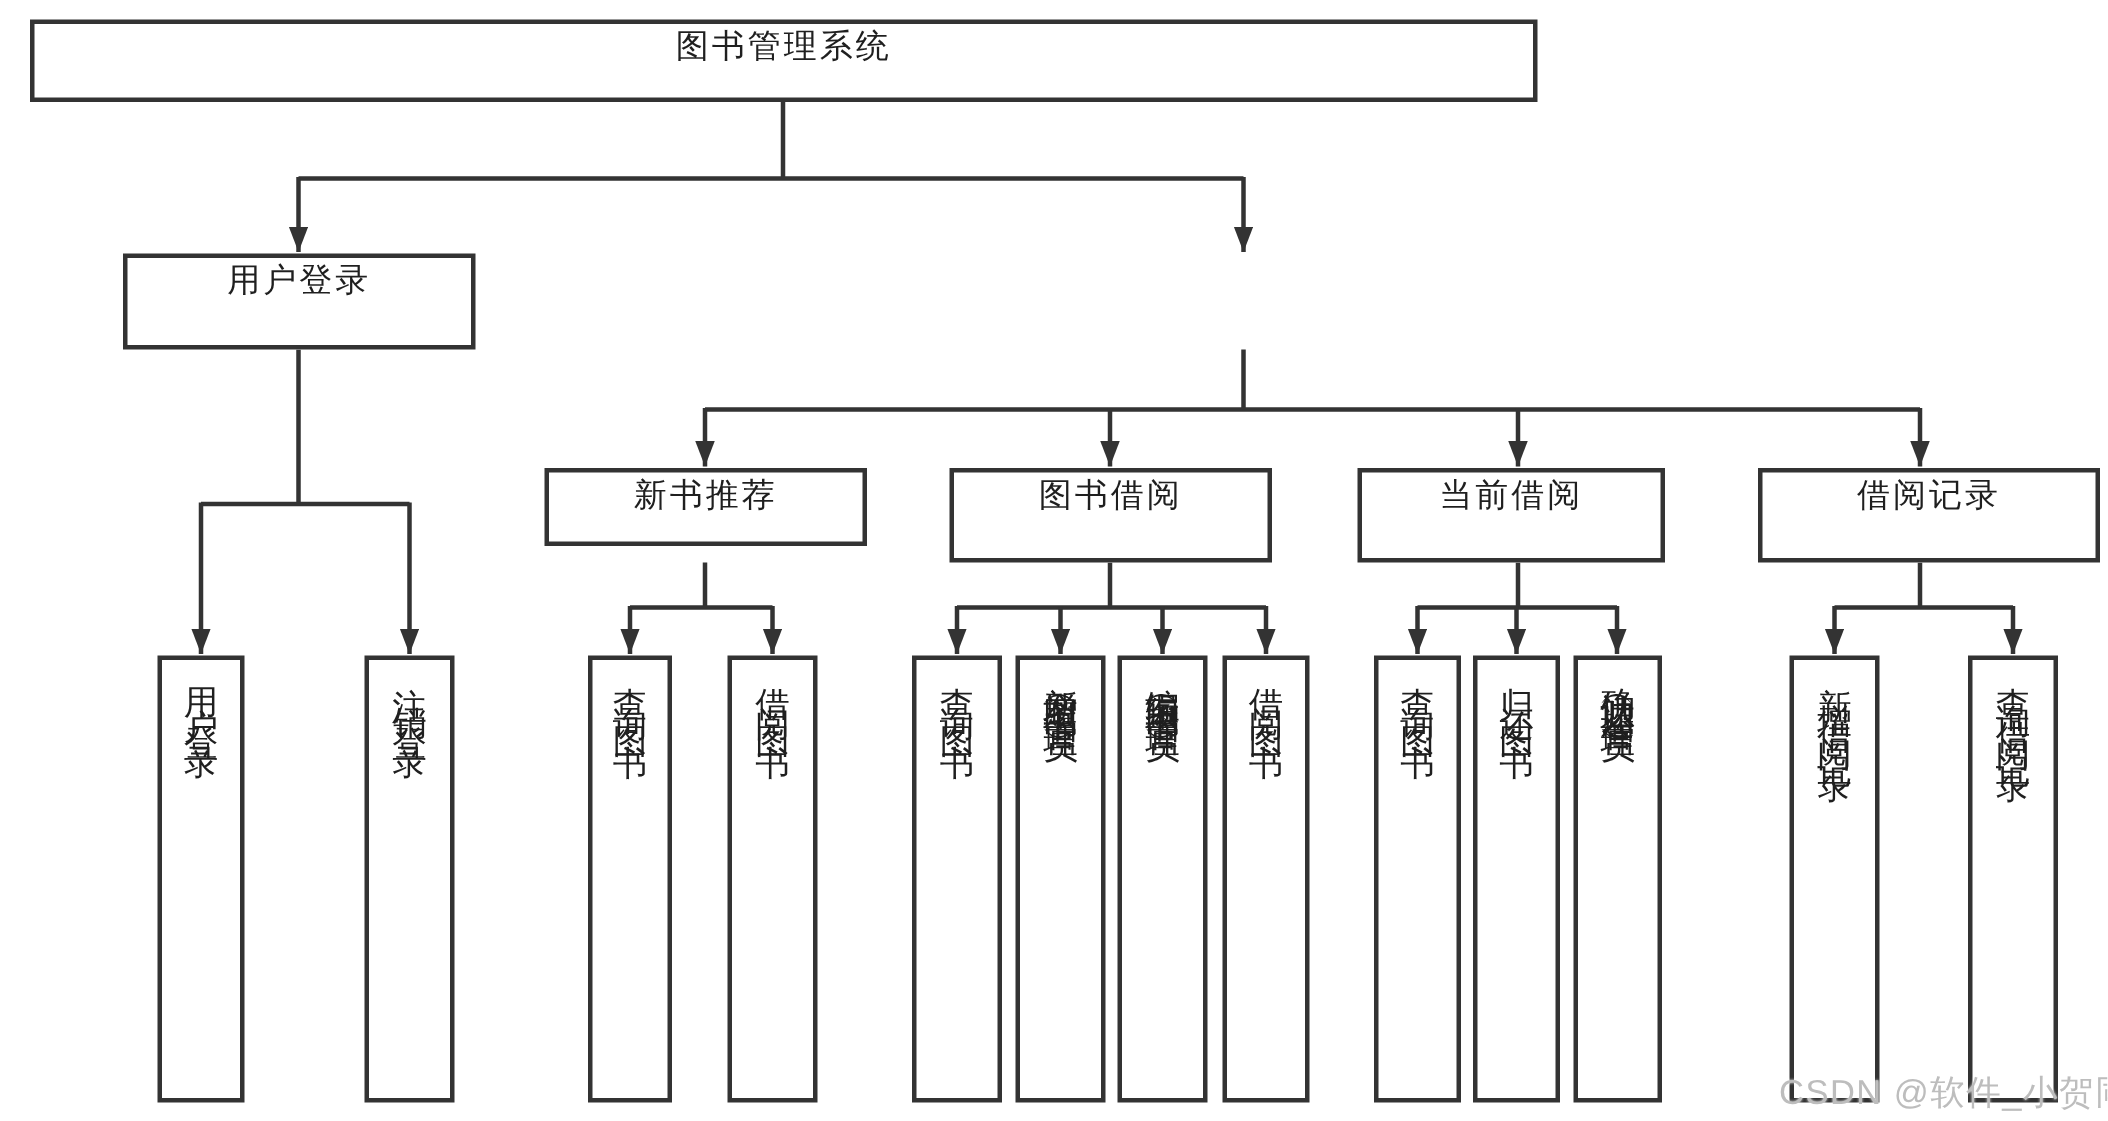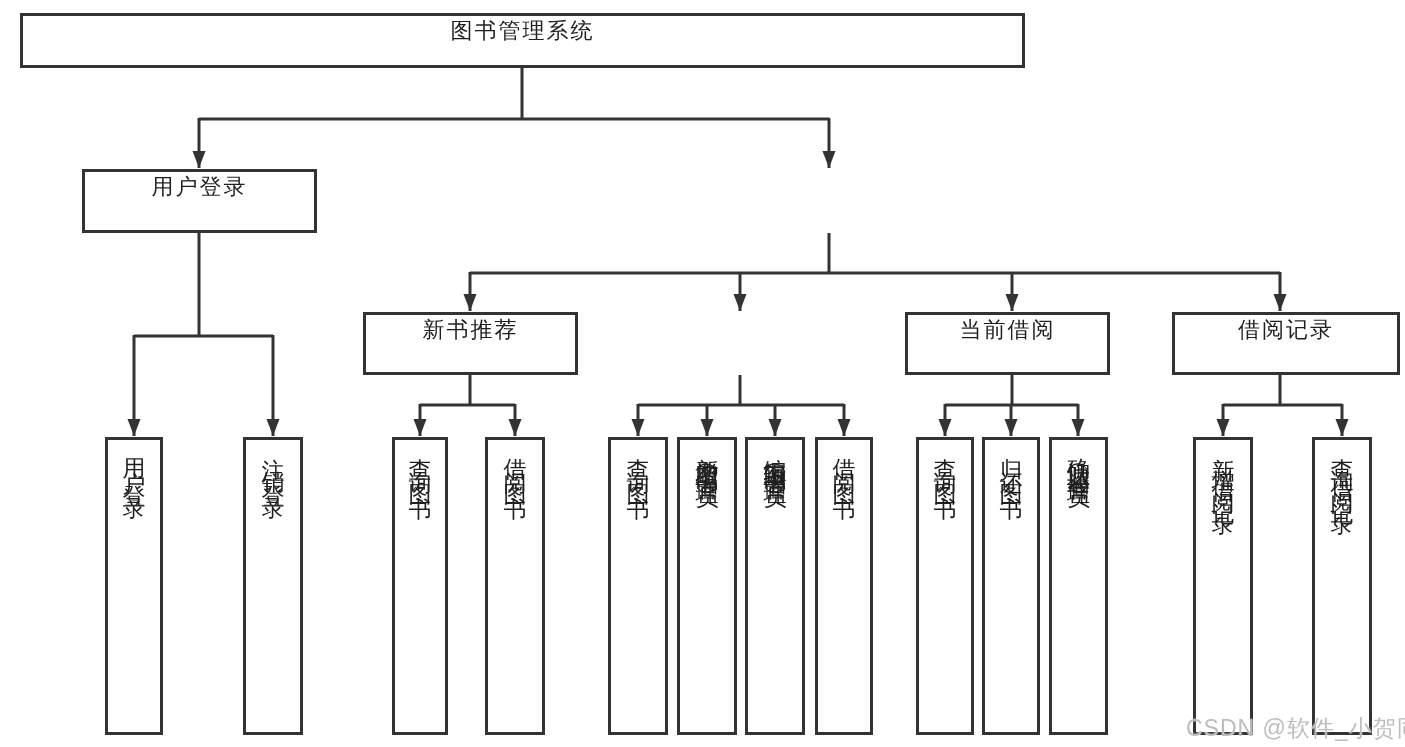--- a/index.html
+++ b/index.html
@@ -87,22 +87,25 @@
   </svg>
 
   <div class="node hbox" style="left:20px;top:13px;width:1005px;height:55px">
     <span>图书管理系统</span>
   </div>
 
   <div class="node hbox" style="left:82px;top:169px;width:235px;height:64px">
     <span>用户登录</span>
   </div>
 
-  <div class="node hbox" style="left:363px;top:312px;width:215px;height:63px">
+  <div class="node hbox" style="left:363px;top:312px;width:215px;height:52px">
     <span>新书推荐</span>
+  </div>
+  <div class="node hbox" style="left:633px;top:312px;width:215px;height:63px">
+    <span>图书借阅</span>
   </div>
   <div class="node hbox" style="left:905px;top:312px;width:205px;height:63px">
     <span>当前借阅</span>
   </div>
   <div class="node hbox" style="left:1172px;top:312px;width:228px;height:63px">
     <span>借阅记录</span>
   </div>
 
   <div class="node vbox ls4" style="left:105px;width:58px">
     <span>用户登录</span>

